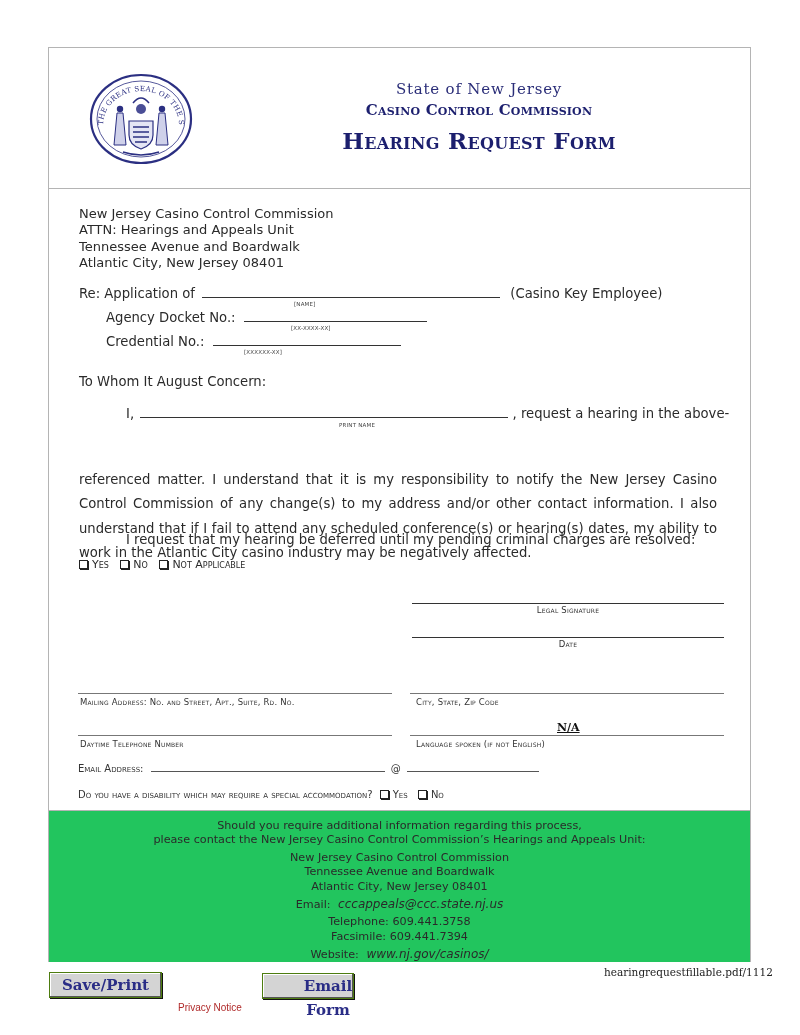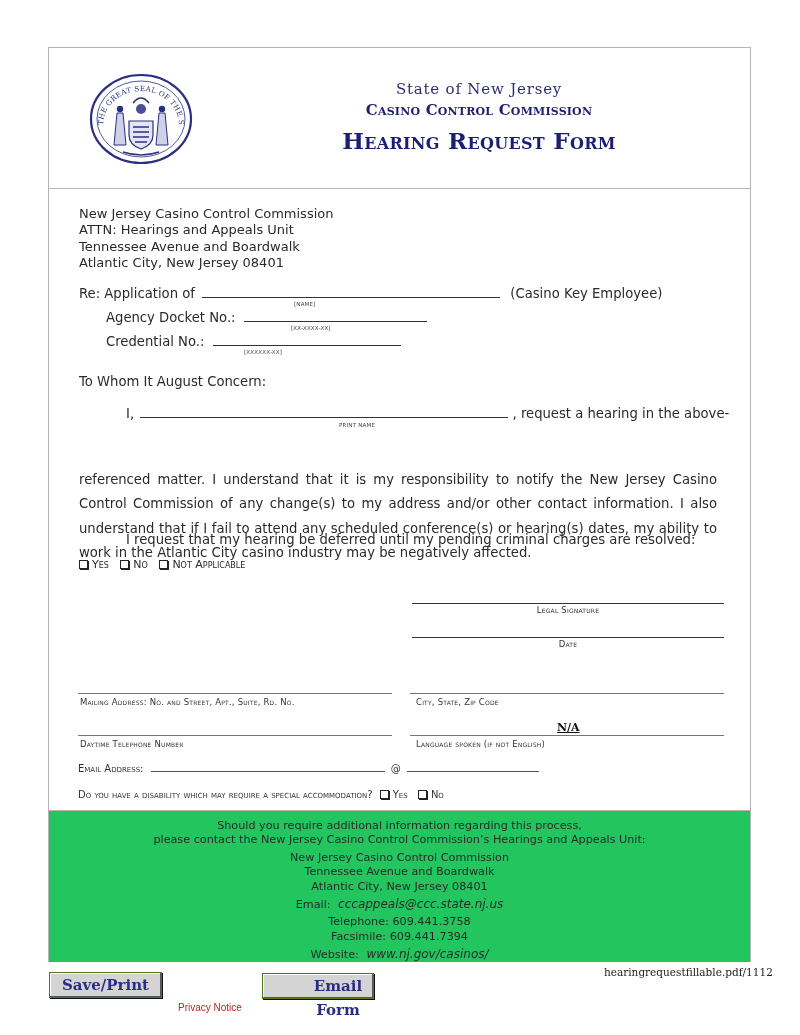--- a/index.html
+++ b/index.html
@@ -165,14 +165,14 @@
     <div class="f-gap"></div>
     <div class="f-line">
       <span>Website:</span>
       <span class="f-ital" style="margin-left:4px;">www.nj.gov/casinos/</span>
     </div>
   </div>
 </div>
 
 <div class="btn" style="left:49px; top:972px; width:113px; height:26px; line-height:24px;">Save/Print</div>
 <div class="privacy">Privacy Notice</div>
-<div class="btn" style="left:262px; top:973px; width:112px; height:26px; line-height:24px;padding-left:40px;">Email Form</div>
+<div class="btn" style="left:262px; top:973px; width:92px; height:26px; line-height:24px;padding-left:40px;">Email Form</div>
 <div class="fname">hearingrequestfillable.pdf/1112</div>
 
 </body></html>

